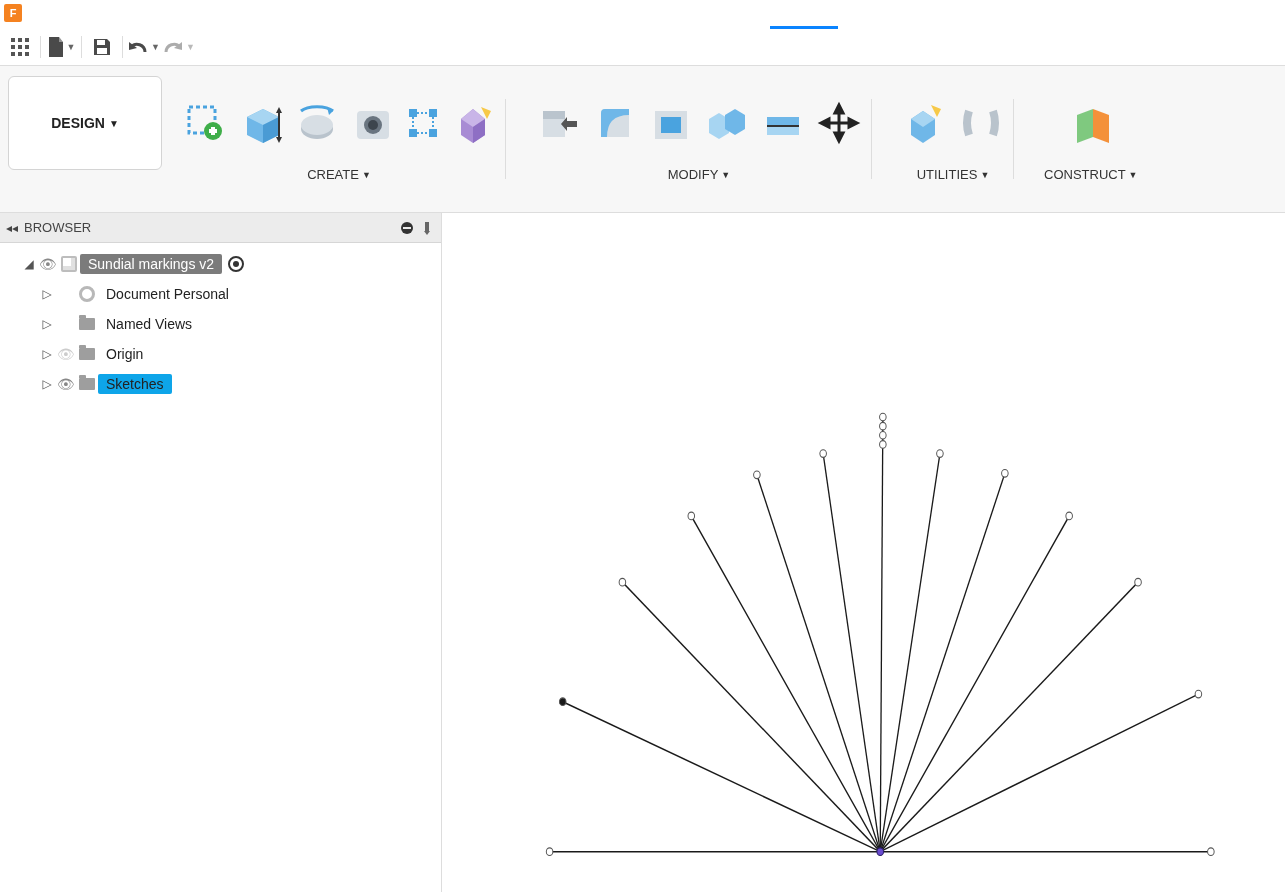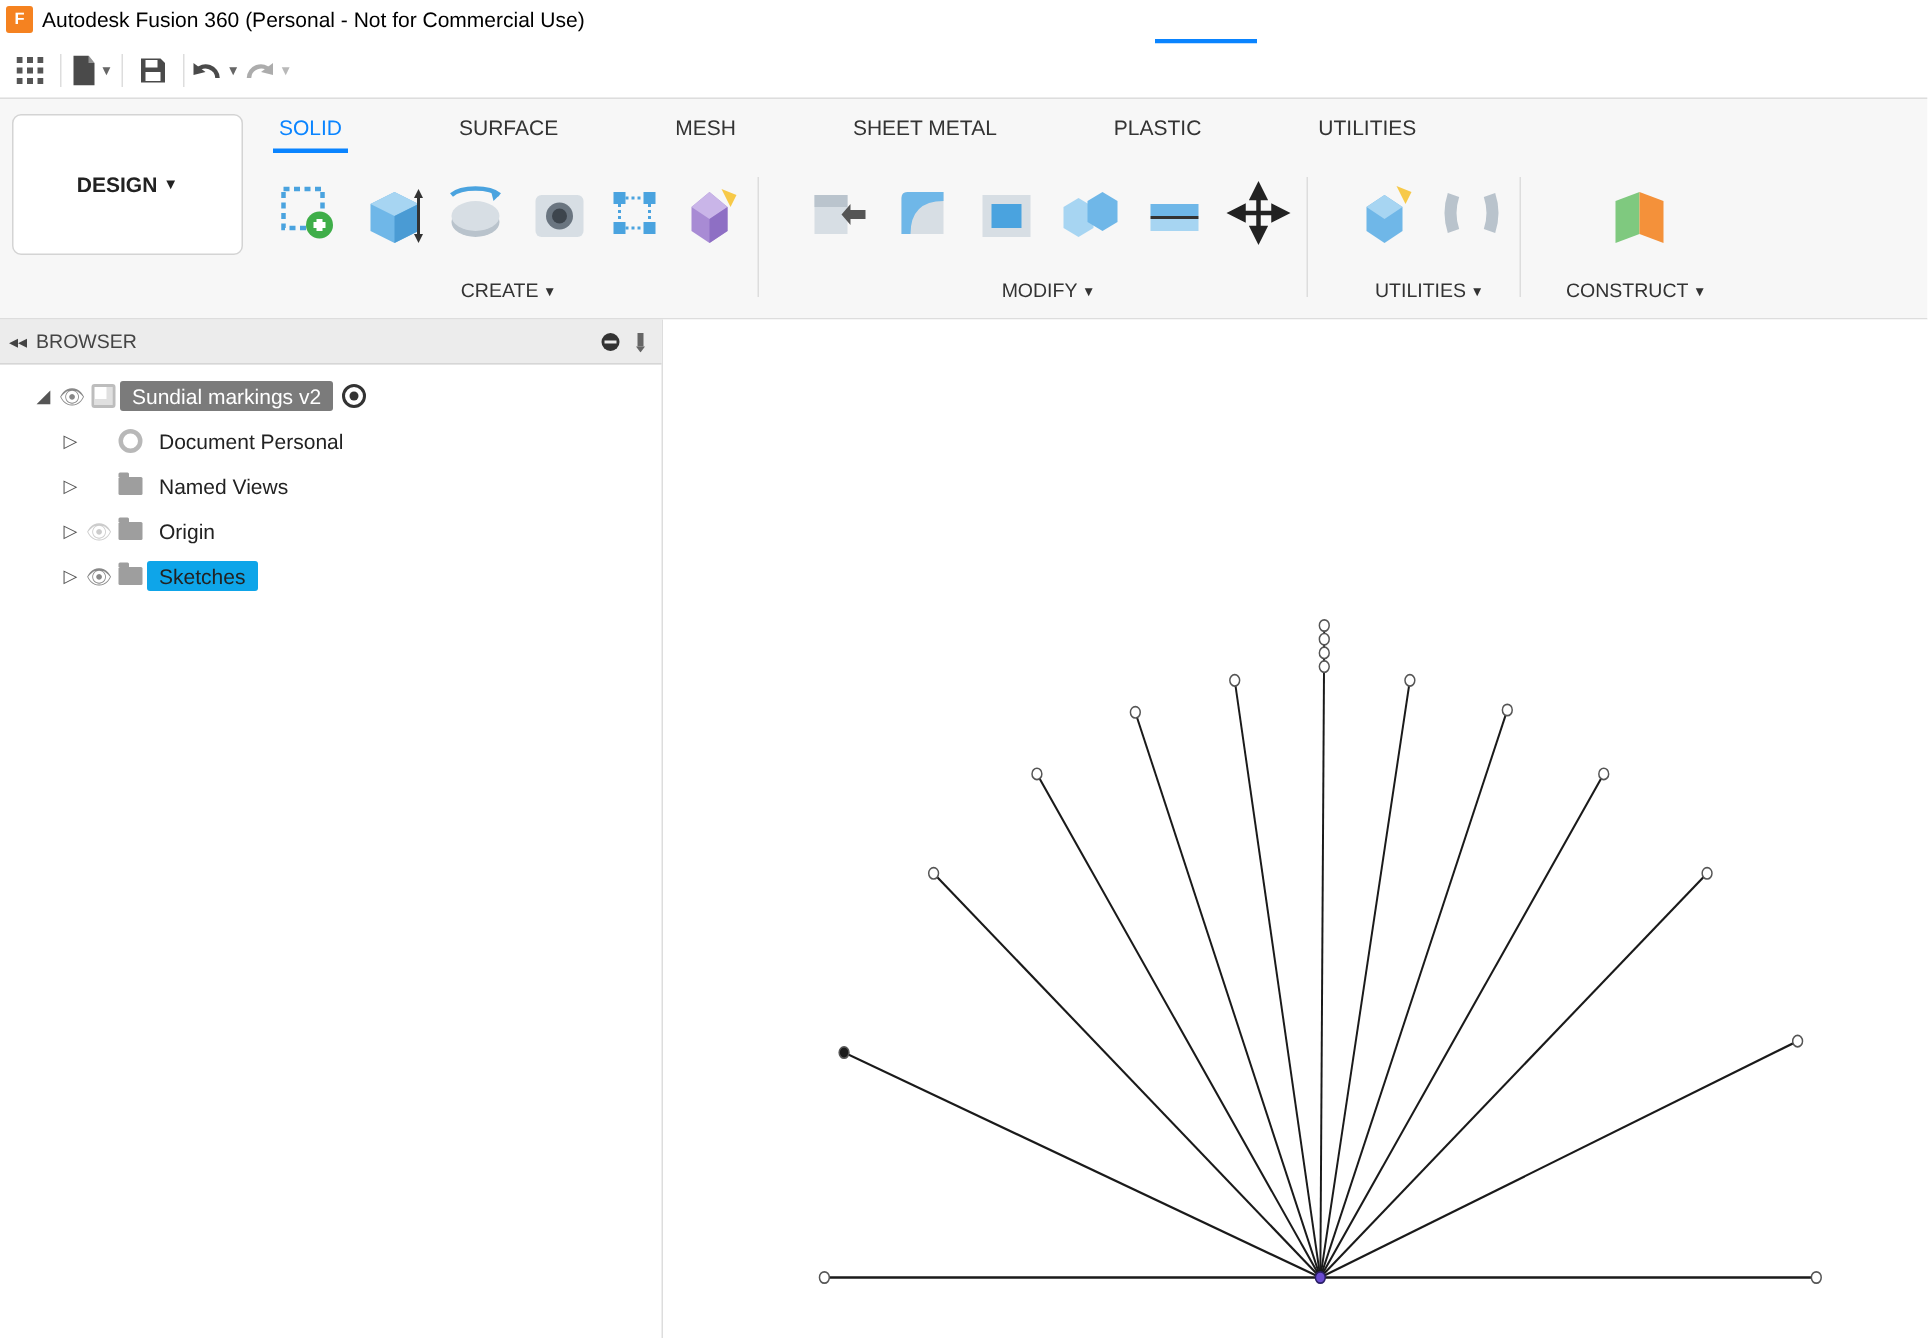--- a/index.html
+++ b/index.html
@@ -29,21 +29,21 @@
   
   .ribbon { background:#f7f7f7; border-top:1px solid #ddd; border-bottom:1px solid #ddd; height:148px; position:relative; display:flex; }
   .workspace-box { width:154px; height:94px; margin:10px 0 0 8px; border:1px solid #d4d4d4; border-radius:6px; background:#fff; display:flex; align-items:center; justify-content:center; }
   .workspace-label { font-size:14px; font-weight:600; color:#222; display:flex; align-items:center; gap:4px; }
 
   .ribbon-main { flex:1; display:flex; flex-direction:column; }
   .ribbon-tabs { height:36px; display:flex; align-items:flex-end; padding-left:20px; gap:70px; }
   .ribbon-tab { font-size:14px; color:#333; padding:6px 4px; cursor:pointer; border-bottom:3px solid transparent; }
   .ribbon-tab.active { color:#0a84ff; border-bottom-color:#0a84ff; }
 
-  .ribbon-groups { flex:1; display:flex; align-items:flex-end; padding-top:8px; }
+  .ribbon-groups { flex:1; display:flex; align-items:center; padding-top:8px; }
   .rgroup { display:flex; flex-direction:column; align-items:center; padding:0 10px; height:100px; position:relative; }
   .rgroup.sep::after { content:""; position:absolute; right:0; top:6px; bottom:14px; width:1px; background:#ddd; }
   .rgroup-icons { display:flex; gap:10px; align-items:center; height:60px; }
   .tool-btn { width:46px; height:46px; display:flex; align-items:center; justify-content:center; cursor:pointer; border-radius:3px; }
   .tool-btn.small { width:34px; height:34px; }
   .rgroup-label { font-size:13px; color:#333; margin-top:14px; display:flex; align-items:center; gap:3px; }
 
   
   .browser { width:442px; border-right:1px solid #ddd; background:#fff; }
   .browser-head { height:30px; background:#ececec; border-bottom:1px solid #d6d6d6; display:flex; align-items:center; padding:0 6px; font-size:13px; color:#444; }
@@ -76,21 +76,20 @@
 
   svg.icon { display:block; }
 </style>
 </head>
 <body>
 
 <div class="titlebar">
   <div class="app-icon">
       <span>F</span>
     </div>
-  <div class="title-text">Autodesk Fusion 360 (Personal - Not for Commercial Use)</div>
 </div>
 <div class="title-underline"></div>
 
 <div class="qat-strip">
   <div class="qat">
     <div class="qat-btn">
       <svg class="icon" width="18" height="18">
           <g fill="#555">
             <rect x="0" y="0" width="4" height="4"></rect>
             <rect x="7" y="0" width="4" height="4"></rect>
@@ -141,28 +140,20 @@
 
 <div class="ribbon">
   <div class="workspace-box">
     <span class="workspace-label">
         <span>DESIGN</span> 
         <span style="font-size:10px">▼</span>
       </span>
   </div>
 
   <div class="ribbon-main">
-    <div class="ribbon-tabs">
-      <div class="ribbon-tab active">SOLID</div>
-      <div class="ribbon-tab">SURFACE</div>
-      <div class="ribbon-tab">MESH</div>
-      <div class="ribbon-tab">SHEET METAL</div>
-      <div class="ribbon-tab">PLASTIC</div>
-      <div class="ribbon-tab">UTILITIES</div>
-    </div>
 
     <div class="ribbon-groups">
 
       <div class="rgroup sep" style="padding-left:20px">
         <div class="rgroup-icons">
           <div class="tool-btn">
             <svg width="44" height="44" viewBox="0 0 44 44">
                 <rect x="6" y="6" width="26" height="26" fill="none" stroke="#4aa3df" stroke-width="3" stroke-dasharray="4 3"></rect>
                 <circle cx="30" cy="30" r="9" fill="#3fae49"></circle>
                 <rect x="26" y="28" width="8" height="4" fill="#fff"></rect>

